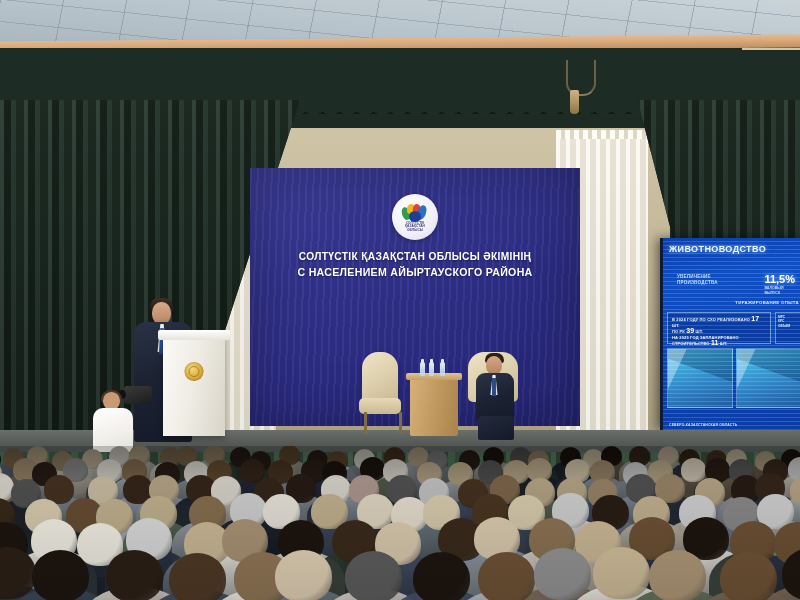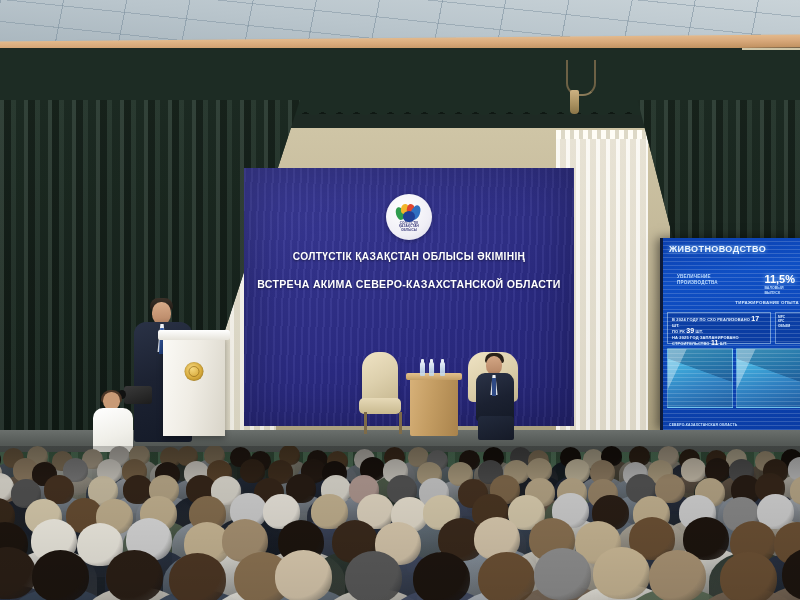--- a/index.html
+++ b/index.html
@@ -90,21 +90,21 @@
   .sheer-right{
     position:absolute;left:556px;top:130px;width:92px;height:320px;
     background:
       repeating-linear-gradient(90deg, rgba(255,255,255,.6) 0 4px, rgba(218,212,196,.5) 4px 10px),
       linear-gradient(180deg,#f5f1e5,#dcd7c6);
   }
   .sheer-hdr{position:absolute;top:0;left:0;width:100%;height:9px;
     background:repeating-linear-gradient(90deg,#fffdf6 0 5px, #ddd8c6 5px 9px);}
   
   .banner{
-    position:absolute;left:244px;top:168px;width:330px;height:258px;
+    position:absolute;left:250px;top:168px;width:330px;height:258px;
     background:
       repeating-linear-gradient(92deg, rgba(255,255,255,.045) 0 2px, rgba(0,0,0,.05) 2px 7px),
       linear-gradient(158deg,#3f3f9e 0%,#33338e 34%,#2c2c86 62%,#262678 100%);
     box-shadow:inset 0 0 60px rgba(0,0,0,.28);
   }
   .banner-logo{
     position:absolute;left:50%;top:26px;transform:translateX(-50%);
     width:46px;height:46px;border-radius:50%;
     background:radial-gradient(circle at 38% 32%,#ffffff 0%,#f0eff6 62%,#d9d8e6 100%);
     box-shadow:0 1px 4px rgba(0,0,0,.3);
@@ -362,21 +362,21 @@
           <i class="lm5"></i>
       </div>
       <div class="logo-words">
         <span>СОЛТҮСТІК</span><br>
         <span>ҚАЗАҚСТАН</span><br>
         <span>ОБЛЫСЫ</span>
       </div>
     </div>
     <div class="banner-text">
       <div class="bt-kz">СОЛТҮСТІК ҚАЗАҚСТАН ОБЛЫСЫ ӘКІМІНІҢ</div>
-      <div class="bt-ru">ВСТРЕЧА АКИМА СЕВЕРО-КАЗАХСТАНСКОЙ ОБЛАСТИ</div>
+      <div class="bt-ru" style="margin-top:0">С НАСЕЛЕНИЕМ АЙЫРТАУСКОГО РАЙОНА</div>
     </div>
   </div>
 
   <div class="led-frame">
     <div class="led-inner">
       <div class="led-title">ЖИВОТНОВОДСТВО</div>
 
       <div class="led-kpi">
         <div class="kpi-label">УВЕЛИЧЕНИЕ ПРОИЗВОДСТВА</div>
         <div>

